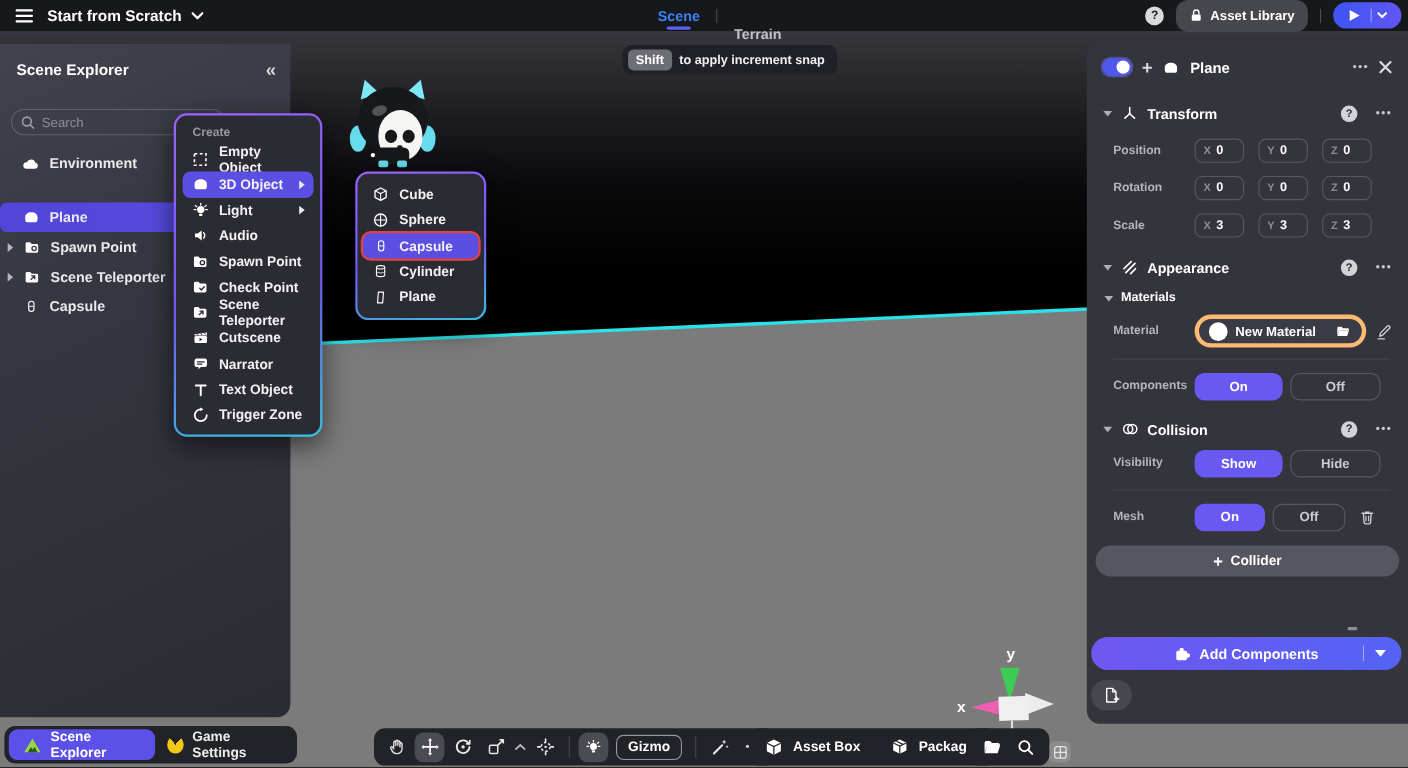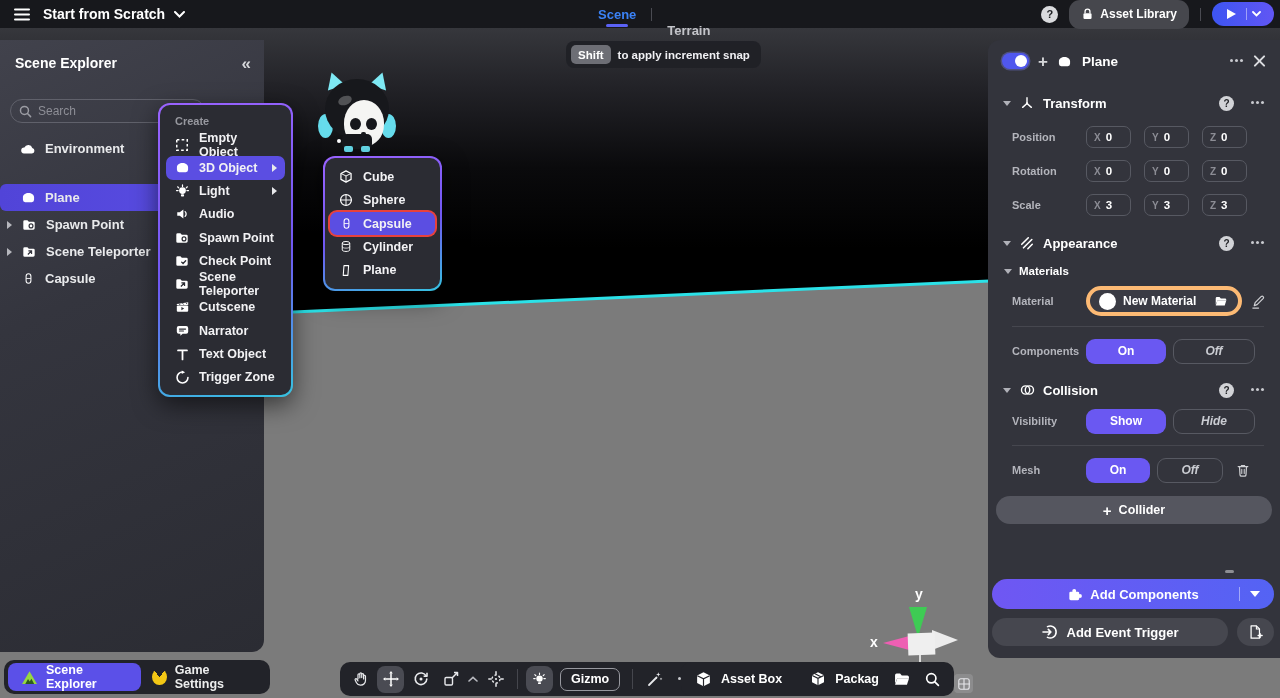--- a/index.html
+++ b/index.html
@@ -132,21 +132,21 @@
 .mat-row{display:flex;align-items:center;padding:0 14px 0 24px;height:38px;flex:none;}
 .mat-label{width:74px;font-size:11px;color:#b4b5bc;font-weight:bold;}
 .mat-pill{flex:1;height:30px;border:4px solid #fdba74;background:#3a3b44;border-radius:16px;display:flex;align-items:center;padding:0 9px;gap:7px;}
 .mat-swatch{width:17px;height:17px;border-radius:50%;background:#fff;flex:none;}
 .mat-name{color:#fff;font-weight:bold;font-size:12px;flex:1;}
 .edit-btn{margin-left:9px;display:flex;}
 .divider{height:1px;background:#46474f;margin:6px 16px 6px 24px;flex:none;}
 .opt-row{display:flex;align-items:center;padding:0 14px 0 24px;height:36px;flex:none;}
 .opt-label{width:74px;font-size:11px;color:#b4b5bc;font-weight:bold;}
 .btn-on{width:80px;height:25px;background:#6a58f2;border-radius:9px;color:#fff;font-weight:bold;font-size:12px;display:flex;align-items:center;justify-content:center;}
-.btn-off{width:82px;height:25px;border:1px solid #575962;border-radius:9px;color:#caccd2;font-weight:bold;font-size:12px;display:flex;align-items:center;justify-content:center;margin-left:7px;font-style:italic;}
+.btn-off{width:82px;height:25px;border:1px solid #575962;border-radius:9px;color:#caccd2;font-weight:bold;font-size:12px;display:flex;align-items:center;justify-content:center;margin-left:7px;}
 .w64{width:64px;} .w66{width:66px;}
 .trash-btn{margin-left:13px;display:flex;}
 .collider-btn{margin:8px 8px 0;height:28px;background:#55565f;border-radius:14px;display:flex;align-items:center;justify-content:center;gap:7px;color:#fff;font-weight:bold;font-size:12.5px;flex:none;}
 .plus-glyph::before{content:"+";font-size:15px;font-weight:bold;color:#fff;}
 .scroll-dash{position:absolute;right:46px;top:530px;width:9px;height:3px;background:#8d8e93;border-radius:2px;}
 .insp-bottom{margin-top:auto;padding:8px 6px 12px 4px;display:flex;flex-direction:column;gap:9px;flex:none;}
 .add-comp{height:30px;border-radius:16px;background:linear-gradient(90deg,#6f57f3,#5463f4);display:flex;align-items:center;justify-content:center;gap:8px;color:#fff;font-weight:bold;font-size:13px;position:relative;}
 .ac-div{position:absolute;right:34px;top:8px;width:1px;height:14px;background:rgba(255,255,255,.45);}
 .ac-caret{position:absolute;right:14px;top:12px;width:0;height:0;border-top:6px solid #fff;border-left:5px solid transparent;border-right:5px solid transparent;}
 .row2{display:flex;gap:9px;}
@@ -652,29 +652,20 @@
               <rect x="2.5" y="5" width="10.5" height="9" rx="1.5" fill="#fff"></rect>
               <circle cx="7.7" cy="4.2" r="2.1" fill="#fff"></circle>
               <circle cx="13.8" cy="9.5" r="2.1" fill="#fff"></circle>
             </svg>
         </span>
         <span>Add Components</span>
         <span class="ac-div"></span>
         <span class="ac-caret"></span>
       </div>
       <div class="row2">
-        <div class="add-event">
-          <span style="display:flex;">
-            <svg width="16" height="16" viewBox="0 0 16 16">
-                <path d="M5.5 2.6a6 6 0 1 1 0 10.8" stroke="#fff" stroke-width="1.6" fill="none" stroke-linecap="round"></path>
-                <path d="M1 8h7.5M6.3 5.4L8.9 8l-2.6 2.6" stroke="#fff" stroke-width="1.6" fill="none" stroke-linecap="round" stroke-linejoin="round"></path>
-              </svg>
-          </span>
-          <span>Add Event Trigger</span>
-        </div>
         <div class="file-btn">
           <span style="display:flex;">
             <svg width="15" height="16" viewBox="0 0 17 17">
                 <path d="M3.5 1.5h6L13 5v10.5H3.5z" stroke="#fff" stroke-width="1.4" fill="none" stroke-linejoin="round"></path>
                 <path d="M9.5 1.5V5H13" stroke="#fff" stroke-width="1.2" fill="none"></path>
                 <path d="M11.5 12.5h4.5M13.7 10.3v4.4" stroke="#fff" stroke-width="1.6" stroke-linecap="round"></path>
               </svg>
           </span>
         </div>
       </div>

